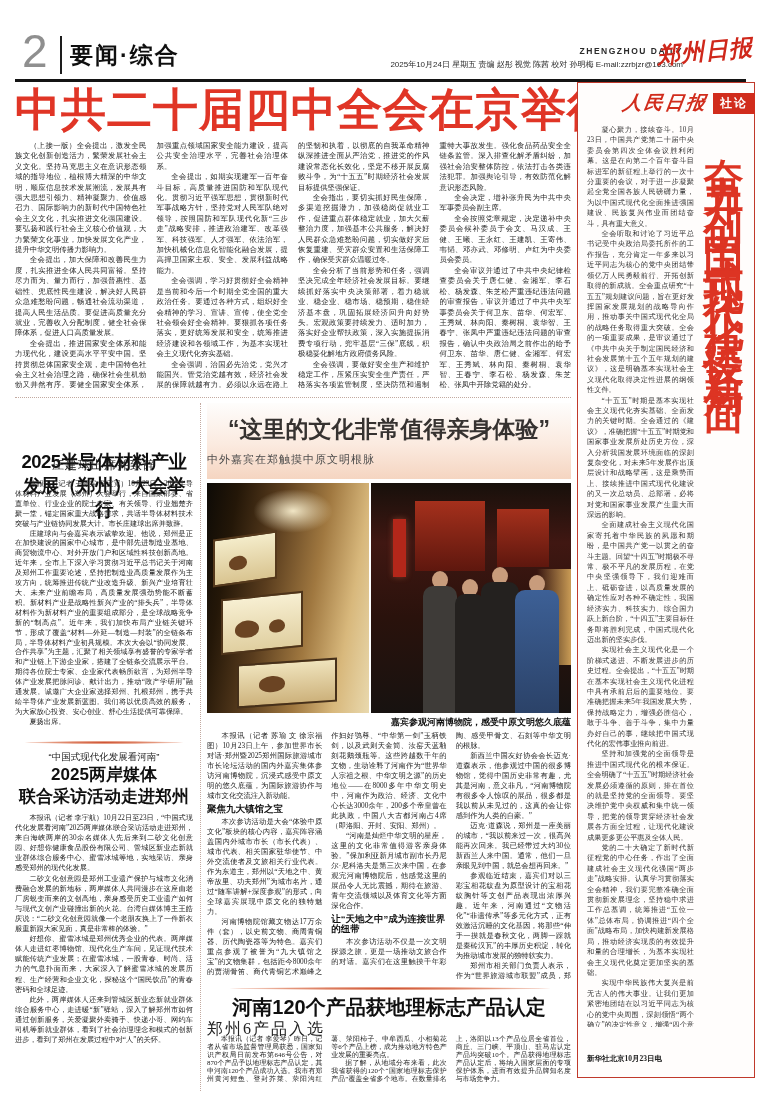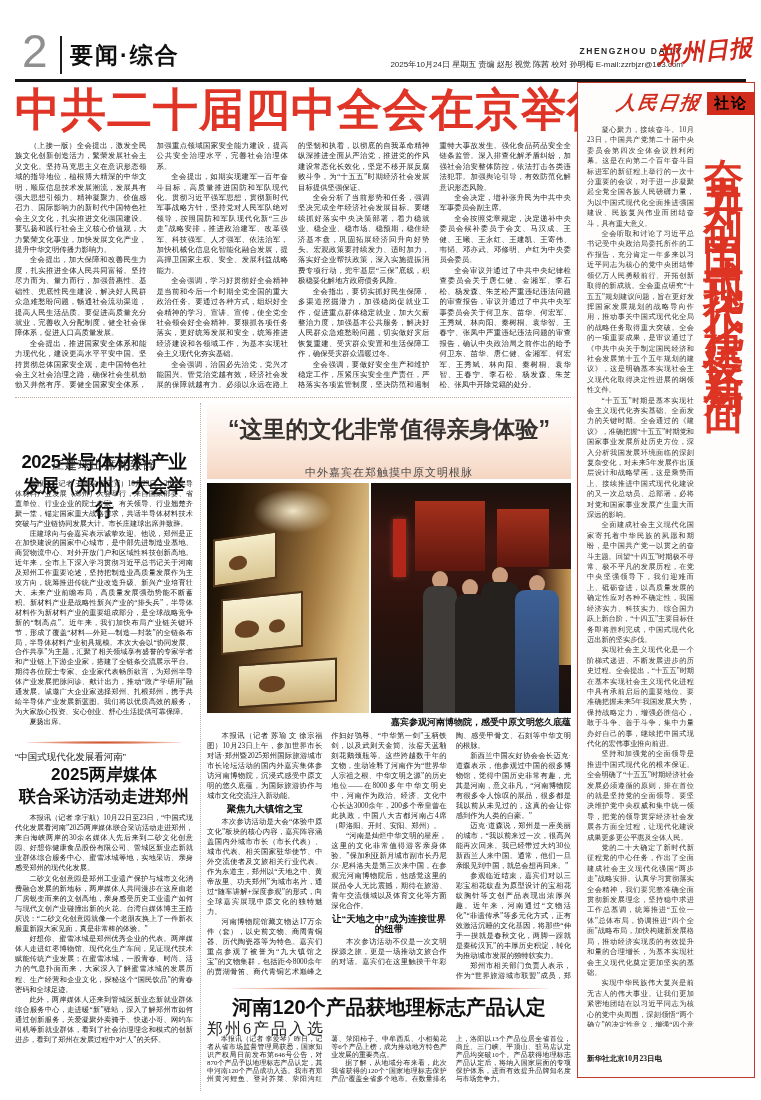--- a/index.html
+++ b/index.html
@@ -24,28 +24,28 @@
   .main-body p,.colbody p{margin:0;text-indent:2em;}
   .dot-h{left:15px;top:397px;width:556px;border-top:1px dotted #c2a9a0;height:0;}
   .dot-v{left:200px;top:403px;width:0;height:688px;border-left:1px dotted #c2a9a0;}
   
   .semi-head{left:15px;top:404px;width:178px;text-align:center;font-size:18.5px;line-height:24px;font-weight:900;
              color:#0f0f0f;font-family:"Liberation Sans",sans-serif;letter-spacing:-0.5px;margin-top:46px;}
   .semi-sub{left:15px;top:457px;width:178px;text-align:center;font-size:12px;color:#222;letter-spacing:1px;}
   .semi-body{left:15px;top:480px;width:178px;height:256px;font-size:7.2px;line-height:9.9px;text-align:justify;overflow:hidden;}
   .div-orange{height:3px;border-radius:50%;background:radial-gradient(ellipse at center,#cf5436 0%,#e4977c 45%,rgba(255,255,255,0) 78%);}
   .div-orange-left{left:25px;top:741px;width:158px;}
-  .media-kicker{left:15px;top:751px;width:178px;text-align:left;font-size:9.5px;color:#1d1d1d;font-family:"Liberation Sans",sans-serif;}
+  .media-kicker{left:15px;top:751px;width:178px;text-align:center;font-size:9.5px;color:#1d1d1d;font-family:"Liberation Sans",sans-serif;}
   .media-head{left:15px;top:764px;width:178px;text-align:center;font-size:17px;line-height:22px;font-weight:900;
               color:#0f0f0f;font-family:"Liberation Sans",sans-serif;}
   .media-body{left:15px;top:813px;width:178px;height:280px;font-size:7.2px;line-height:10.1px;text-align:justify;overflow:hidden;}
   
   .culture-band{left:207px;top:403px;width:364px;height:76px;background:linear-gradient(180deg,#fefdfc 0%,#fbeadf 55%,#f5d5c1 100%);}
   .culture-head{margin-top:11px;text-align:center;font-size:23px;font-weight:900;color:#363230;font-family:"Liberation Sans",sans-serif;}
-  .culture-sub{margin-top:20px;text-align:center;font-size:11px;color:#4a4a4a;letter-spacing:1px;}
+  .culture-sub{margin-top:7px;text-align:left;font-size:11px;color:#4a4a4a;letter-spacing:1px;}
   .photo{left:207px;top:483px;width:364px;height:230px;display:flex;gap:2px;background:#fff;}
   .photo>div{position:relative;overflow:hidden;}
   .ph-left{width:162px;background:linear-gradient(100deg,#0d0a06 0%,#241708 16%,#5a3d1e 38%,#a07840 62%,#d8b87c 82%,#e9d9ae 100%);}
   .ph-light{position:absolute;left:46px;top:6px;width:80px;height:44px;background:radial-gradient(ellipse,rgba(255,246,214,.9),rgba(255,246,214,0) 70%);}
   .case1{position:absolute;left:6px;top:52px;width:60px;height:44px;background:linear-gradient(180deg,#f4ecca,#d9c490);border:2px solid #55391c;transform:skewY(-8deg);}
   .case2{position:absolute;left:14px;top:112px;width:78px;height:52px;background:linear-gradient(180deg,#f7efd2,#e0cfa0);border:2px solid #4e341a;transform:skewY(-6deg);}
   .case3{position:absolute;left:30px;top:178px;width:96px;height:40px;background:linear-gradient(180deg,#efe3bc,#cdb27c);border:2px solid #46301a;transform:skewY(-4deg);}
   .artifact{position:absolute;background:#6b4423;border-radius:50% 50% 45% 45%;}
   .ph-right{flex:1;background:linear-gradient(180deg,#17100b 0%,#401712 26%,#2a120c 58%,#171210 100%);}
   .wallpanel{position:absolute;background:linear-gradient(180deg,#a5301c,#5e170e);}
@@ -53,34 +53,34 @@
   .case-glow{position:absolute;right:0;top:86px;width:34px;height:96px;background:linear-gradient(90deg,rgba(201,155,85,0),#c99b55);}
   .person{position:absolute;}
   .p-head{position:absolute;left:50%;top:0;transform:translateX(-50%);width:16px;height:18px;border-radius:50%;background:#c89c7c;}
   .p-body{position:absolute;left:0;top:15px;width:100%;height:calc(100% - 15px);border-radius:10px 10px 0 0;background:#24211f;}
   .p-blue .p-body{background:linear-gradient(180deg,#3d6096,#2b4268);}
   .p-gray .p-body{background:#3e3b38;}
   .photo-caption{left:207px;top:716px;width:364px;text-align:right;font-size:9px;font-weight:700;color:#111;
                  font-family:"Liberation Sans",sans-serif;}
   .culture-body{left:207px;top:731px;width:364px;height:252px;column-count:3;column-gap:9px;
                 font-size:7.3px;line-height:10px;text-align:justify;overflow:hidden;}
-  .culture-body h4{margin:3px 0;text-align:center;font-size:9.5px;font-weight:900;color:#111;
+  .culture-body h4{margin:3px 0;text-align:left;font-size:9.5px;font-weight:900;color:#111;
                    font-family:"Liberation Sans",sans-serif;text-indent:0;}
   .div-orange-center{left:230px;top:987px;width:320px;}
   .geo-head{left:207px;top:994px;width:364px;text-align:center;font-size:20px;font-weight:900;color:#0f0f0f;
             font-family:"Liberation Sans",sans-serif;}
   .geo-sub{left:207px;top:1019px;width:364px;text-align:left;font-size:16px;color:#222;letter-spacing:2px;}
   .geo-body{left:207px;top:1035px;width:364px;height:56px;column-count:3;column-gap:9px;
             font-size:6.9px;line-height:7.9px;text-align:justify;overflow:hidden;}
   
   .editorial{left:577px;top:82px;width:178px;height:996px;border:1.5px solid #c0392b;box-sizing:border-box;background:#fffdfc;}
   .ed-header{position:absolute;top:7px;right:-1px;display:flex;align-items:center;}
   .pmrb{font-size:19px;font-weight:900;font-style:italic;color:#d12c1c;letter-spacing:2px;transform:skewX(-8deg);
         font-family:"Liberation Serif",serif;white-space:nowrap;}
-  .shelun{background:#d12c1c;color:#000000;font-size:15px;font-weight:700;padding:2px 7px;margin-left:6px;
+  .shelun{background:#d12c1c;color:#ffffff;font-size:12px;font-weight:700;padding:2px 7px;margin-left:6px;
           font-family:"Liberation Sans",sans-serif;letter-spacing:2px;}
   .ed-text{position:absolute;left:9px;top:42px;width:107px;height:902px;font-size:7.2px;line-height:10.4px;
            text-align:justify;color:#333;overflow:hidden;}
   .ed-text p{margin:0;text-indent:2em;}
   .ed-sign{position:absolute;left:9px;bottom:13px;width:107px;font-size:7.5px;font-weight:700;color:#222;}
   .ed-vertical{position:absolute;right:3px;top:44px;height:934px;writing-mode:vertical-rl;
                font-size:40px;line-height:54px;letter-spacing:17px;font-weight:900;color:#dd3423;
                font-family:"Liberation Sans",sans-serif;}
 </style>
 </head>
@@ -99,22 +99,22 @@
   <div class="abs header-rule"></div>
 
   <div class="abs main-headline">中共二十届四中全会在京举行</div>
   <div class="abs main-body">
       <p>（上接一版）全会提出，激发全民族文化创新创造活力，繁荣发展社会主义文化。坚持马克思主义在意识形态领域的指导地位，植根博大精深的中华文明，顺应信息技术发展潮流，发展具有强大思想引领力、精神凝聚力、价值感召力、国际影响力的新时代中国特色社会主义文化，扎实推进文化强国建设。要弘扬和践行社会主义核心价值观，大力繁荣文化事业，加快发展文化产业，提升中华文明传播力影响力。</p>
       <p>全会提出，加大保障和改善民生力度，扎实推进全体人民共同富裕。坚持尽力而为、量力而行，加强普惠性、基础性、兜底性民生建设，解决好人民群众急难愁盼问题，畅通社会流动渠道，提高人民生活品质。要促进高质量充分就业，完善收入分配制度，健全社会保障体系，促进人口高质量发展。</p>
       <p>全会提出，推进国家安全体系和能力现代化，建设更高水平平安中国。坚持贯彻总体国家安全观，走中国特色社会主义社会治理之路，确保社会生机勃勃又井然有序。要健全国家安全体系，加强重点领域国家安全能力建设，提高公共安全治理水平，完善社会治理体系。</p>
       <p>全会提出，如期实现建军一百年奋斗目标，高质量推进国防和军队现代化。贯彻习近平强军思想，贯彻新时代军事战略方针，坚持党对人民军队绝对领导，按照国防和军队现代化新“三步走”战略安排，推进政治建军、改革强军、科技强军、人才强军、依法治军，加快机械化信息化智能化融合发展，提高捍卫国家主权、安全、发展利益战略能力。</p>
       <p>全会强调，学习好贯彻好全会精神是当前和今后一个时期全党全国的重大政治任务。要通过各种方式，组织好全会精神的学习、宣讲、宣传，使全党全社会领会好全会精神。要狠抓各项任务落实，更好统筹发展和安全，统筹推进经济建设和各领域工作，为基本实现社会主义现代化夯实基础。</p>
       <p>全会强调，治国必先治党，党兴才能国兴。管党治党越有效，经济社会发展的保障就越有力。必须以永远在路上的坚韧和执着，以彻底的自我革命精神纵深推进全面从严治党，推进党的作风建设常态化长效化，坚定不移开展反腐败斗争，为“十五五”时期经济社会发展目标提供坚强保证。</p>
+      <p>全会指出，要切实抓好民生保障，多渠道挖掘潜力，加强稳岗促就业工作，促进重点群体稳定就业，加大欠薪整治力度，加强基本公共服务，解决好人民群众急难愁盼问题，切实做好灾后恢复重建、受灾群众安置和生活保障工作，确保受灾群众温暖过冬。</p>
       <p>全会分析了当前形势和任务，强调坚决完成全年经济社会发展目标。要继续抓好落实中央决策部署，着力稳就业、稳企业、稳市场、稳预期，稳住经济基本盘，巩固拓展经济回升向好势头。宏观政策要持续发力、适时加力，落实好企业帮扶政策，深入实施提振消费专项行动，兜牢基层“三保”底线，积极稳妥化解地方政府债务风险。</p>
-      <p>全会指出，要切实抓好民生保障，多渠道挖掘潜力，加强稳岗促就业工作，促进重点群体稳定就业，加大欠薪整治力度，加强基本公共服务，解决好人民群众急难愁盼问题，切实做好灾后恢复重建、受灾群众安置和生活保障工作，确保受灾群众温暖过冬。</p>
       <p>全会强调，要做好安全生产和维护稳定工作，压紧压实安全生产责任，严格落实各项监管制度，坚决防范和遏制重特大事故发生。强化食品药品安全全链条监管。深入排查化解矛盾纠纷，加强社会治安整体防控，依法打击各类违法犯罪。加强舆论引导，有效防范化解意识形态风险。</p>
       <p>全会决定，增补张升民为中共中央军事委员会副主席。</p>
       <p>全会按照党章规定，决定递补中央委员会候补委员于会文、马汉成、王健、王曦、王永红、王建凯、王寄伟、韦韬、邓亦武、邓修明、卢红为中央委员会委员。</p>
       <p>全会审议并通过了中共中央纪律检查委员会关于唐仁健、金湘军、李石松、杨发森、朱芝松严重违纪违法问题的审查报告，审议并通过了中共中央军事委员会关于何卫东、苗华、何宏军、王秀斌、林向阳、秦树桐、袁华智、王春宁、张凤中严重违纪违法问题的审查报告，确认中央政治局之前作出的给予何卫东、苗华、唐仁健、金湘军、何宏军、王秀斌、林向阳、秦树桐、袁华智、王春宁、李石松、杨发森、朱芝松、张凤中开除党籍的处分。</p>
     </div>
   <div class="abs dot-h"></div>
   <div class="abs dot-v"></div>
 
   <div class="abs semi-head">
     <div>2025半导体材料产业</div>

